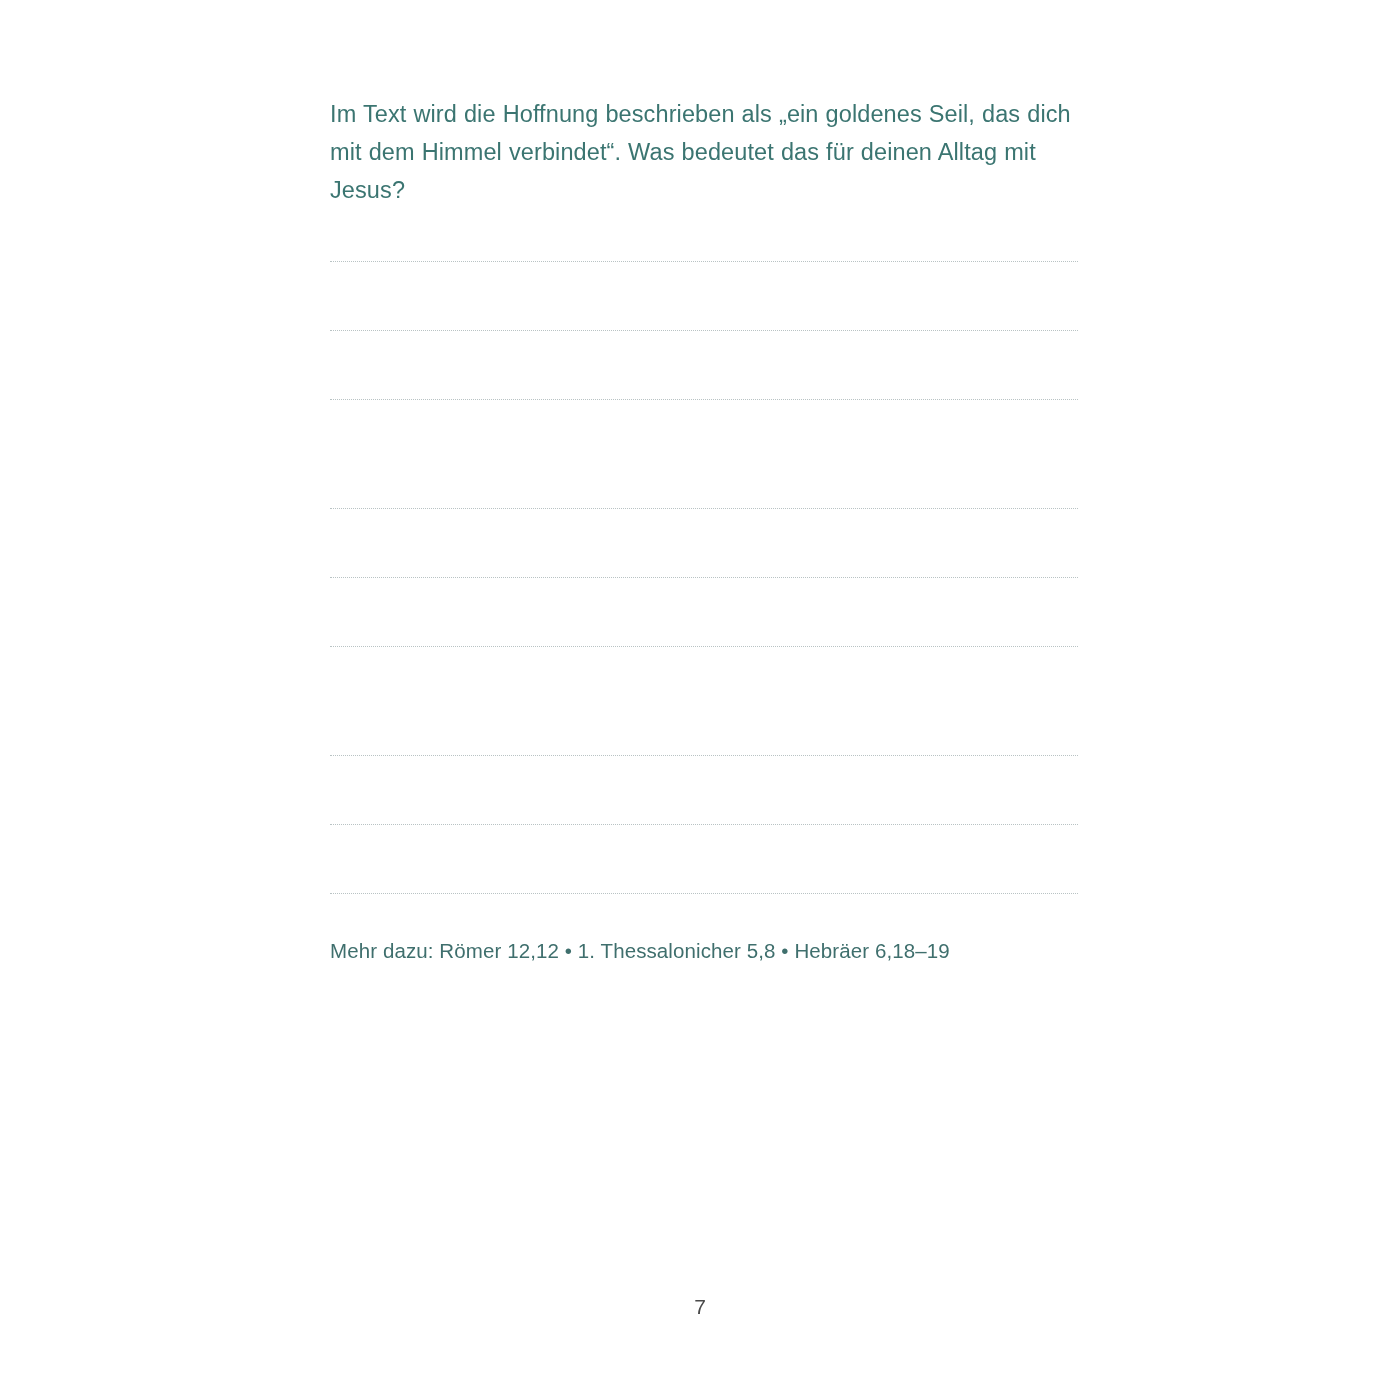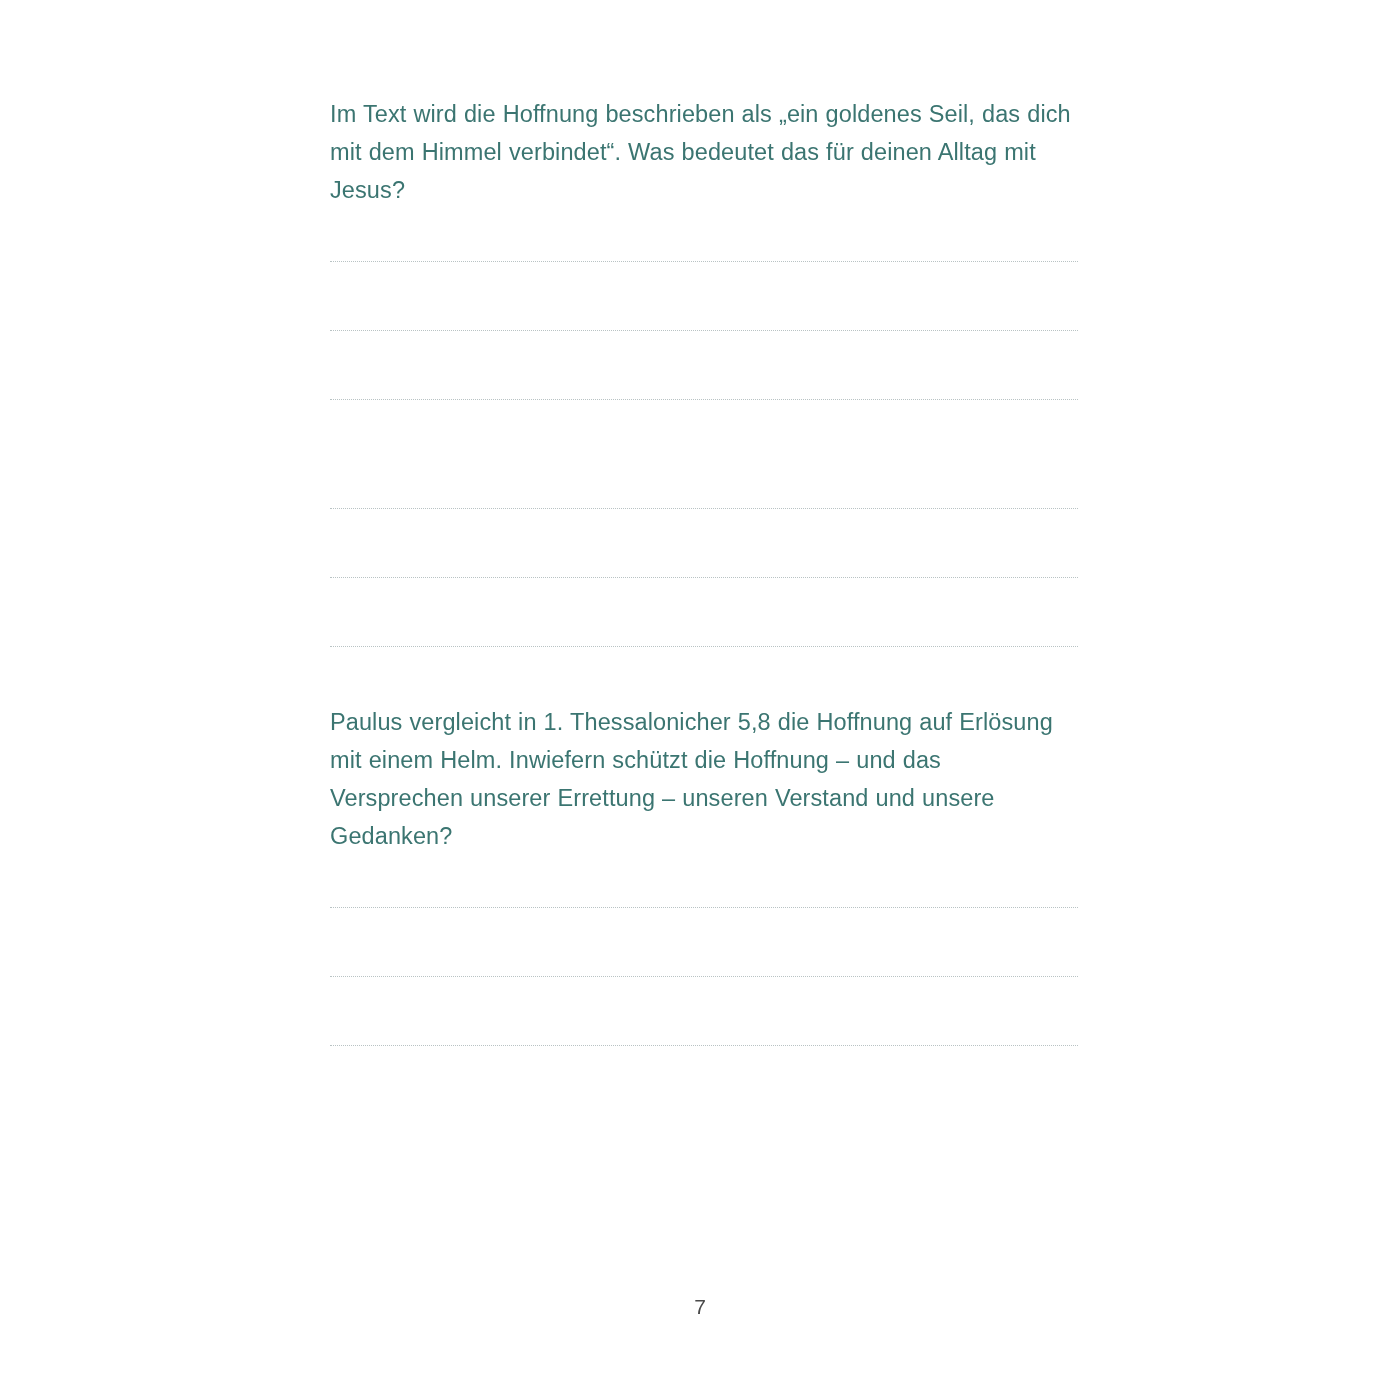--- a/index.html
+++ b/index.html
@@ -89,28 +89,28 @@
       <div class="lines">
         <div class="rule"></div>
         <div class="rule"></div>
         <div class="rule"></div>
       </div>
     </div>
 
     <div class="spacer-q"></div>
 
     <div class="block">
-      <p class="question">Paulus vergleicht in 1. Thessalonicher 5,8 die Hoffnung auf Erlösung mit einem Helm. Inwiefern schützt die Hoffnung – und das Versprechen unserer Errettung – unseren Verstand und unsere Gedanken?</p>
       <div class="lines">
         <div class="rule"></div>
         <div class="rule"></div>
         <div class="rule"></div>
       </div>
     </div>
 
     <div class="gap-after-lines"></div>
 
+    <p class="footnote">Mehr dazu: Römer 12,12 • 1. Thessalonicher 5,8 • Hebräer 6,18–19</p>
 
   </div>
 
   <div class="pagenum">7</div>
 
 </div>
 
 </body></html>

